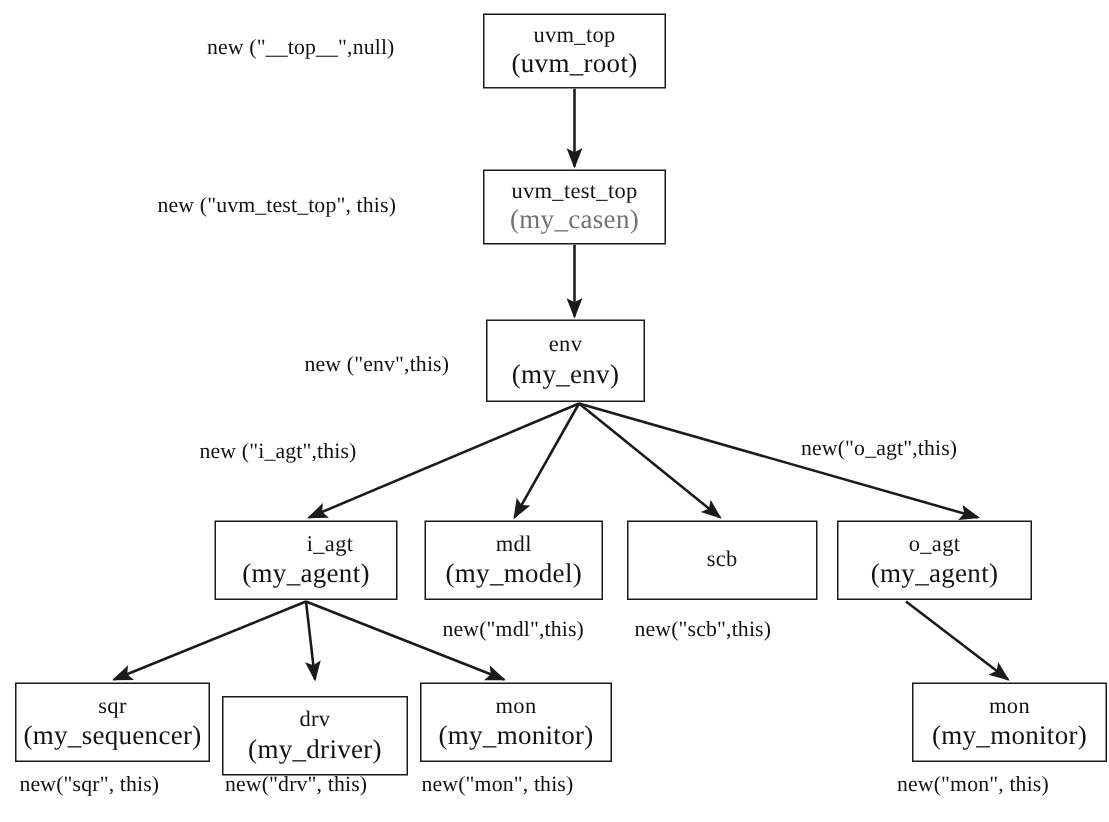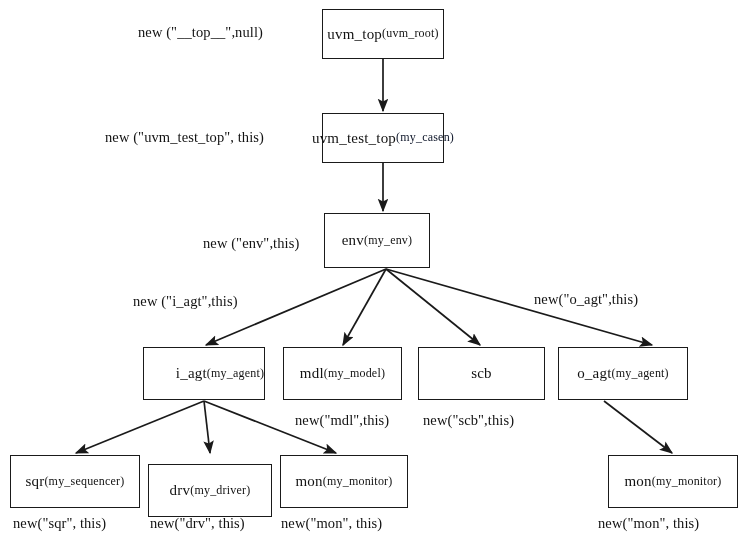--- a/index.html
+++ b/index.html
@@ -23,34 +23,34 @@
     top: 0;
     width: 739px;
     height: 548px;
   }
   .node-box {
     position: absolute;
     box-sizing: border-box;
     border: 1.6px solid #1a1a1a;
     background: #ffffff;
     display: flex;
-    flex-direction: row;
+    flex-direction: column;
     align-items: center;
     justify-content: center;
     line-height: 1.12;
     color: #121212;
     font-family: Liberation Serif, serif;
   }
   .node-name {
     font-size: 15px;
     letter-spacing: 0.2px;
     white-space: nowrap;
   }
   .node-type {
-    font-size: 12px;
+    font-size: 18px;
     letter-spacing: 0.2px;
     white-space: nowrap;
   }
   .edge-label {
     position: absolute;
     font-size: 14.5px;
     color: #121212;
     white-space: nowrap;
     letter-spacing: 0.1px;
   }
@@ -80,21 +80,21 @@
       </g>
   </svg>
 
   <div id="nodes-layer">
       <div class="node-box" style="left: 322px; top: 9px; width: 122px; height: 50px; border-color: rgb(26, 26, 26);">
         <div class="node-name" style="color: rgb(18, 18, 18);">uvm_top</div>
         <div class="node-type" style="color: rgb(18, 18, 18);">(uvm_root)</div>
       </div>
       <div class="node-box" style="left: 322px; top: 113px; width: 122px; height: 50px; border-color: rgb(26, 26, 26);">
         <div class="node-name" style="color: rgb(18, 18, 18);">uvm_test_top</div>
-        <div class="node-type" style="color: #0f172a;">(my_casen)</div>
+        <div class="node-type" style="color: #737373;">(my_casen)</div>
       </div>
       <div class="node-box" style="left: 324px; top: 213px; width: 106px; height: 55px; border-color: rgb(26, 26, 26);">
         <div class="node-name" style="color: rgb(18, 18, 18);">env</div>
         <div class="node-type" style="color: rgb(18, 18, 18);">(my_env)</div>
       </div>
       <div class="node-box" style="left: 143px; top: 347px; width: 122px; height: 53px; border-color: rgb(26, 26, 26);">
         <div class="node-name" style="color: rgb(18, 18, 18); margin-left: 32px;">i_agt</div>
         <div class="node-type" style="color: rgb(18, 18, 18);">(my_agent)</div>
       </div>
       <div class="node-box" style="left: 283px; top: 347px; width: 119px; height: 53px; border-color: rgb(26, 26, 26);">

